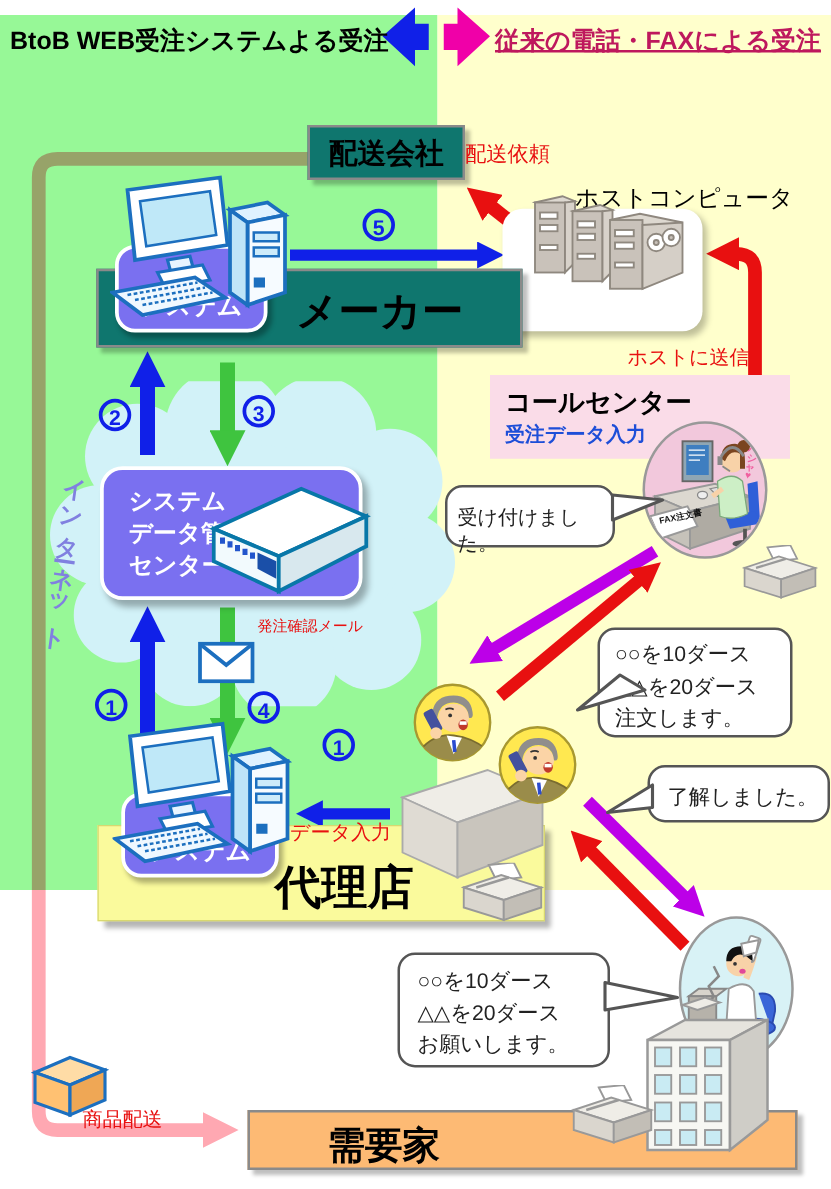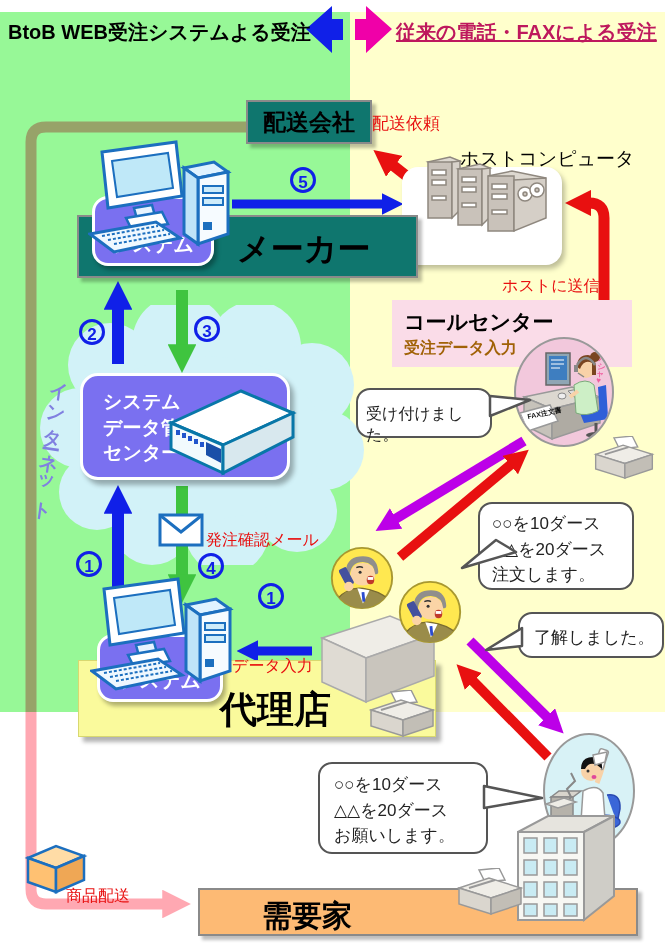--- a/index.html
+++ b/index.html
@@ -209,21 +209,21 @@
     </g>
     <polygon points="41,57 56,64 56,78 41,70" fill="#1A4FA8"></polygon>
   </svg>
   <div class="step" style="left:79px;top:319px;">2</div>
   <div class="step" style="left:194px;top:316px;">3</div>
 
   <svg class="abs" width="46" height="34" viewBox="0 0 46 34" style="left:158px;top:513px;">
     <rect x="2" y="2" width="42" height="30" fill="#FFF" stroke="#1C6FBF" stroke-width="3"></rect>
     <polyline points="3,3 23,19 43,3" fill="none" stroke="#1C6FBF" stroke-width="3"></polyline>
   </svg>
-  <div class="redlbl" style="left:206px;top:530px;font-size:16px;">発注確認メール</div>
+  <div class="redlbl" style="left:206px;top:493px;font-size:12px;">発注確認メール</div>
   <div class="step" style="left:198px;top:553px;">4</div>
   <div class="step" style="left:76px;top:551px;">1</div>
 
   <div class="abs" style="left:78px;top:660px;width:358px;height:77px;background:#FAFA9C;border:1px solid #D8D870;
               box-shadow:5px 5px 4px rgba(0,0,0,.3);box-sizing:border-box;"></div>
   <svg class="abs" width="118" height="92" viewBox="0 0 118 92" style="left:320px;top:614px;">
     <polygon points="2,24 70,2 114,20 46,44" fill="#EFEDE7" stroke="#AAA" stroke-width="1.5"></polygon>
     <polygon points="2,24 46,44 46,88 2,68" fill="#DFDBD3" stroke="#AAA" stroke-width="1.5"></polygon>
     <polygon points="46,44 114,20 114,62 46,88" fill="#C9C5BD" stroke="#AAA" stroke-width="1.5"></polygon>
   </svg>
@@ -242,21 +242,21 @@
 
   <svg class="abs" width="66" height="66" style="left:329px;top:545px;">
       <use href="#man"></use>
     </svg>
   <svg class="abs" width="66" height="66" style="left:397px;top:579px;">
       <use href="#man"></use>
     </svg>
 
   <div class="abs" style="left:392px;top:300px;width:240px;height:67px;background:#FADCE8;padding:8px 0 0 12px;box-sizing:border-box;">
     <div style="font-size:21px;font-weight:bold;">コールセンター</div>
-    <div style="font-size:16px;font-weight:bold;color:#a16207;margin-top:2px;">受注データ入力</div>
+    <div style="font-size:16px;font-weight:bold;color:#1d4ed8;margin-top:2px;">受注データ入力</div>
   </div>
   <div class="abs" style="left:514px;top:337px;width:100px;height:110px;background:#F2C8DC;border:2px solid #999;
               border-radius:50%;box-sizing:border-box;overflow:hidden;">
     <svg width="96" height="106" viewBox="0 0 96 106">
       <polygon points="8,58 56,48 84,58 36,70" fill="#DCD8D0" stroke="#999" stroke-width="1.5"></polygon>
       <polygon points="8,58 36,70 36,100 8,86" fill="#C6C2BA" stroke="#999" stroke-width="1.5"></polygon>
       <polygon points="36,70 84,58 84,84 36,100" fill="#AFABA3" stroke="#999" stroke-width="1.5"></polygon>
       <polygon points="4,74 34,66 42,82 12,92" fill="#FFF" stroke="#999" stroke-width="1.5"></polygon>
       <text x="12" y="80" font-size="7" font-weight="bold" fill="#111" transform="rotate(-12 12 80)">FAX注文書</text>
       <rect x="30" y="14" width="24" height="32" fill="#8FA6B4" stroke="#666" stroke-width="1.5"></rect>

